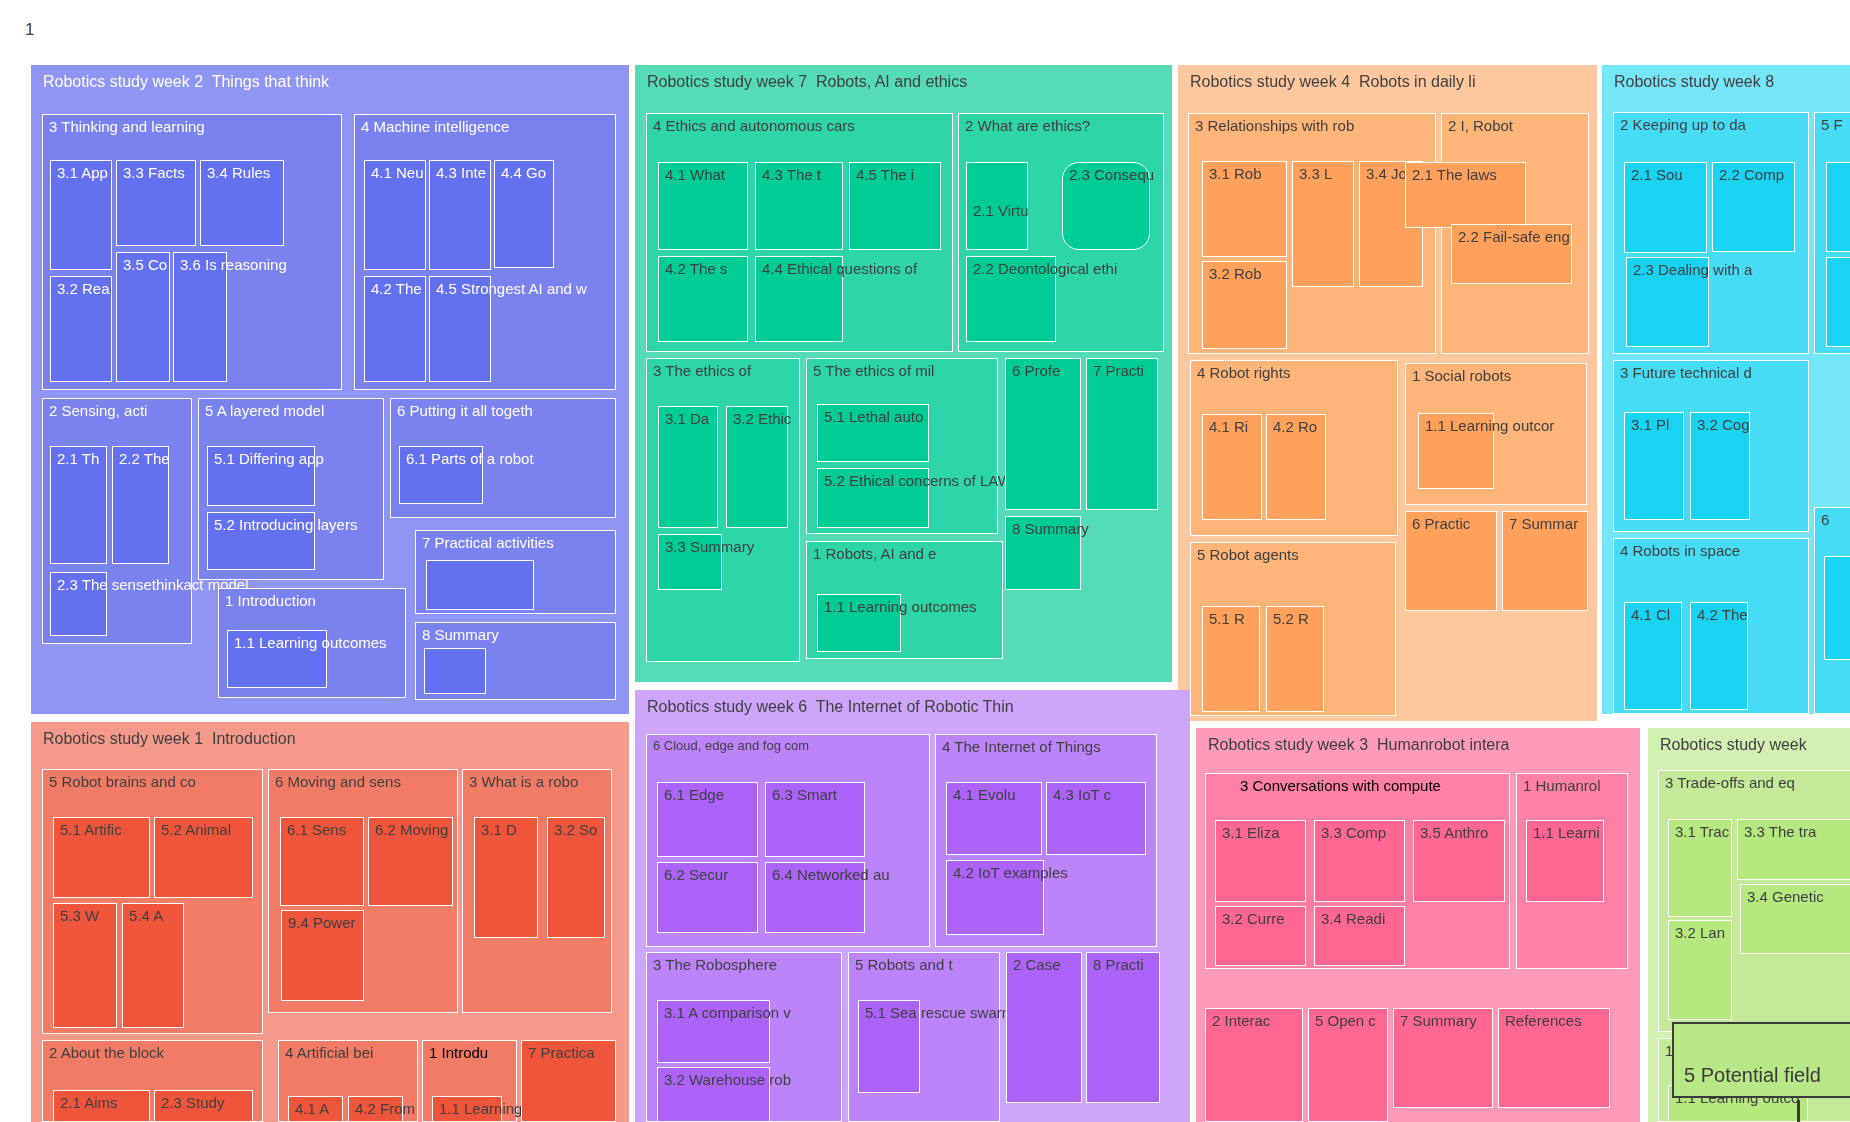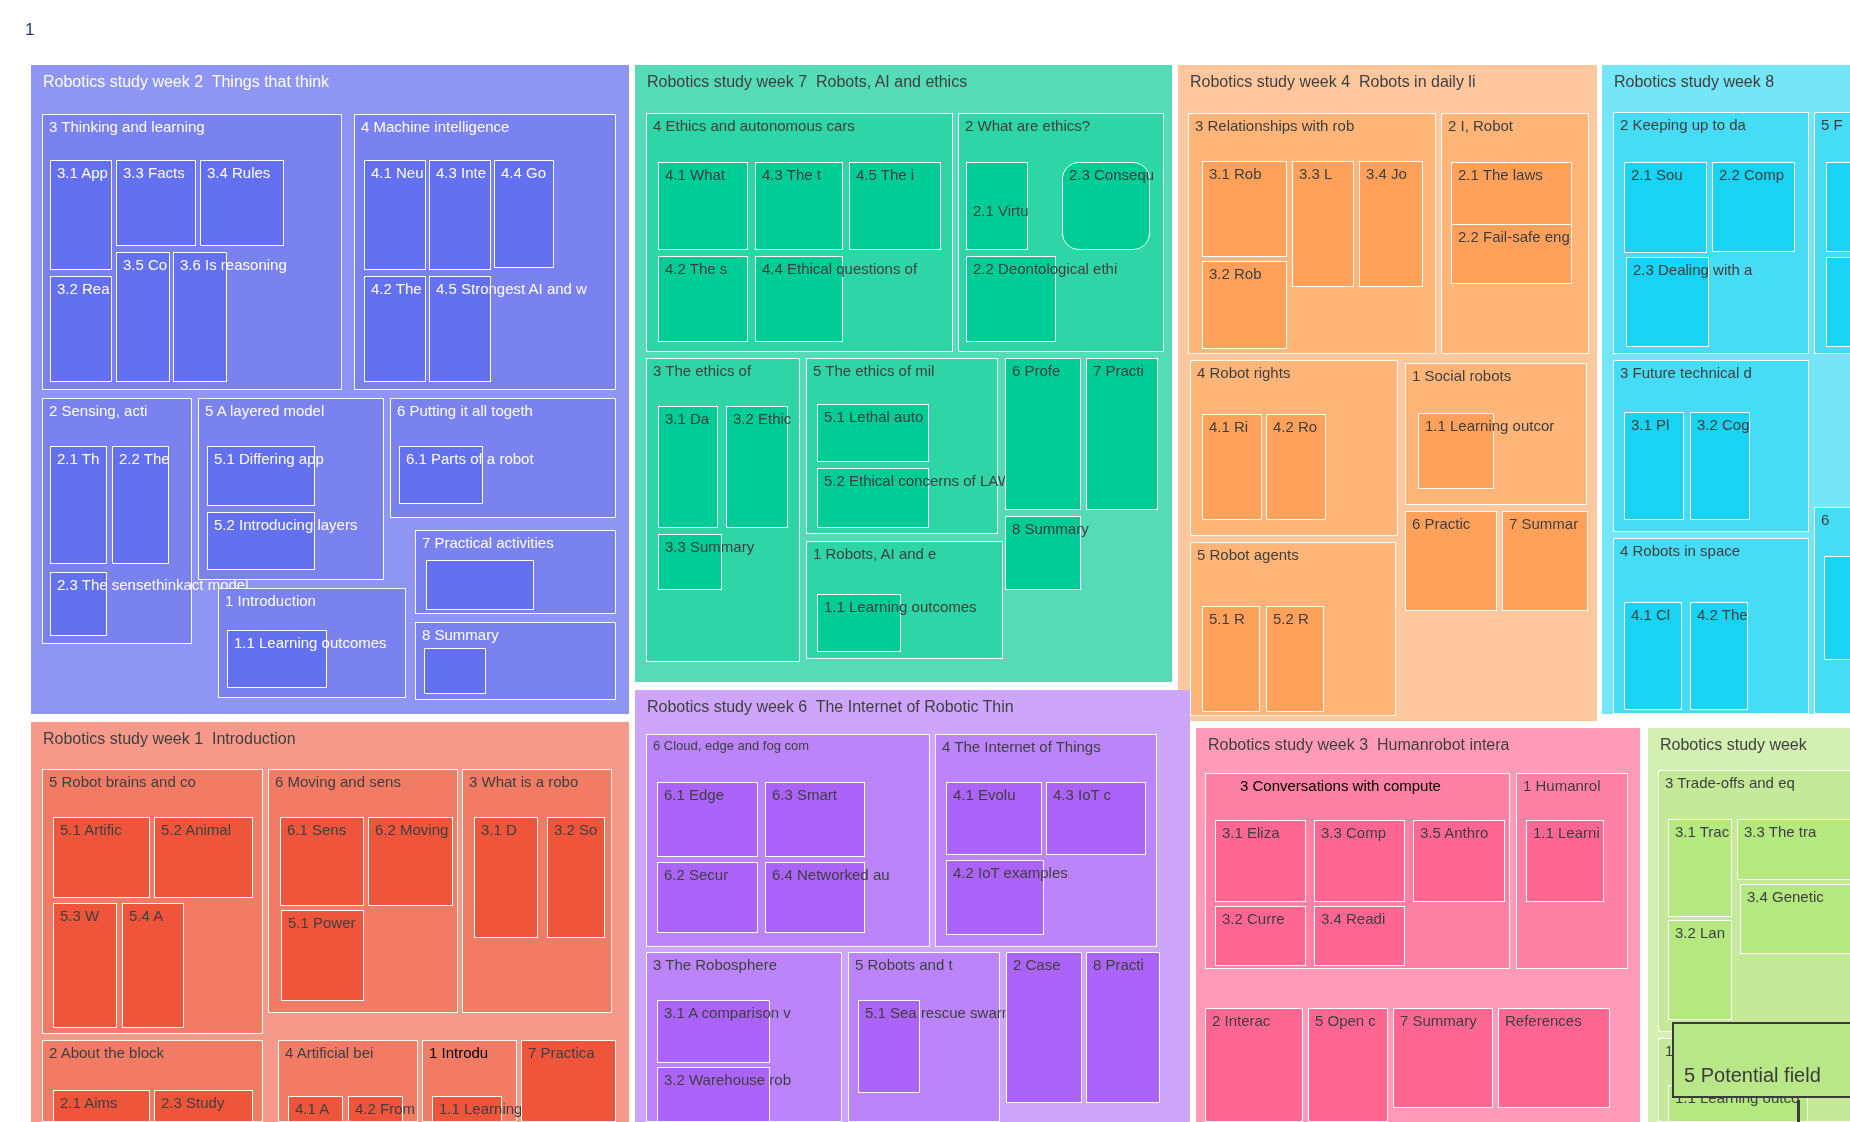--- a/index.html
+++ b/index.html
@@ -209,21 +209,21 @@
       </div>
       <div class="node bordered" style="left: 1359px; top: 161px; width: 64px; height: 126px; background: rgb(255, 161, 90);">
         <span class="lbl" style="color: rgb(63, 63, 63); font-size: 15px;">3.4 Jo</span>
       </div>
       <div class="node bordered" style="left: 1202px; top: 261px; width: 85px; height: 88px; background: rgb(255, 161, 90);">
         <span class="lbl" style="color: rgb(63, 63, 63); font-size: 15px;">3.2 Rob</span>
       </div>
       <div class="node bordered" style="left: 1441px; top: 113px; width: 148px; height: 241px; background: rgb(255, 180, 120);">
         <span class="lbl" style="color: rgb(63, 63, 63); font-size: 15px;">2 I, Robot</span>
       </div>
-      <div class="node bordered" style="left: 1451px; top: 162px; width: 121px; height: 66px; background: rgb(255, 161, 90);">
+      <div class="node bordered" style="left: 1405px; top: 162px; width: 121px; height: 66px; background: rgb(255, 161, 90);">
         <span class="lbl" style="color: rgb(63, 63, 63); font-size: 15px;">2.1 The laws</span>
       </div>
       <div class="node bordered" style="left: 1451px; top: 224px; width: 121px; height: 60px; background: rgb(255, 161, 90);">
         <span class="lbl" style="color: rgb(63, 63, 63); font-size: 15px;">2.2 Fail-safe eng</span>
       </div>
       <div class="node bordered" style="left: 1190px; top: 360px; width: 208px; height: 176px; background: rgb(255, 180, 120);">
         <span class="lbl" style="color: rgb(63, 63, 63); font-size: 15px;">4 Robot rights</span>
       </div>
       <div class="node bordered" style="left: 1202px; top: 414px; width: 60px; height: 106px; background: rgb(255, 161, 90);">
         <span class="lbl" style="color: rgb(63, 63, 63); font-size: 15px;">4.1 Ri</span>
@@ -315,21 +315,21 @@
       <div class="node bordered" style="left: 268px; top: 769px; width: 190px; height: 244px; background: rgb(242, 123, 102);">
         <span class="lbl" style="color: rgb(63, 63, 63); font-size: 15px;">6 Moving and sens</span>
       </div>
       <div class="node bordered" style="left: 280px; top: 817px; width: 84px; height: 89px; background: rgb(239, 85, 59);">
         <span class="lbl" style="color: rgb(63, 63, 63); font-size: 15px;">6.1 Sens</span>
       </div>
       <div class="node bordered" style="left: 368px; top: 817px; width: 85px; height: 89px; background: rgb(239, 85, 59);">
         <span class="lbl" style="color: rgb(63, 63, 63); font-size: 15px;">6.2 Moving</span>
       </div>
       <div class="node bordered" style="left: 281px; top: 910px; width: 83px; height: 91px; background: rgb(239, 85, 59);">
-        <span class="lbl" style="color: rgb(63, 63, 63); font-size: 15px;">5.1 Power</span>
+        <span class="lbl" style="color: rgb(63, 63, 63); font-size: 15px;">9.4 Power</span>
       </div>
       <div class="node bordered" style="left: 462px; top: 769px; width: 150px; height: 244px; background: rgb(242, 123, 102);">
         <span class="lbl" style="color: rgb(63, 63, 63); font-size: 15px;">3 What is a robo</span>
       </div>
       <div class="node bordered" style="left: 474px; top: 817px; width: 64px; height: 121px; background: rgb(239, 85, 59);">
         <span class="lbl" style="color: rgb(63, 63, 63); font-size: 15px;">3.1 D</span>
       </div>
       <div class="node bordered" style="left: 547px; top: 817px; width: 58px; height: 121px; background: rgb(239, 85, 59);">
         <span class="lbl" style="color: rgb(63, 63, 63); font-size: 15px;">3.2 So</span>
       </div>

